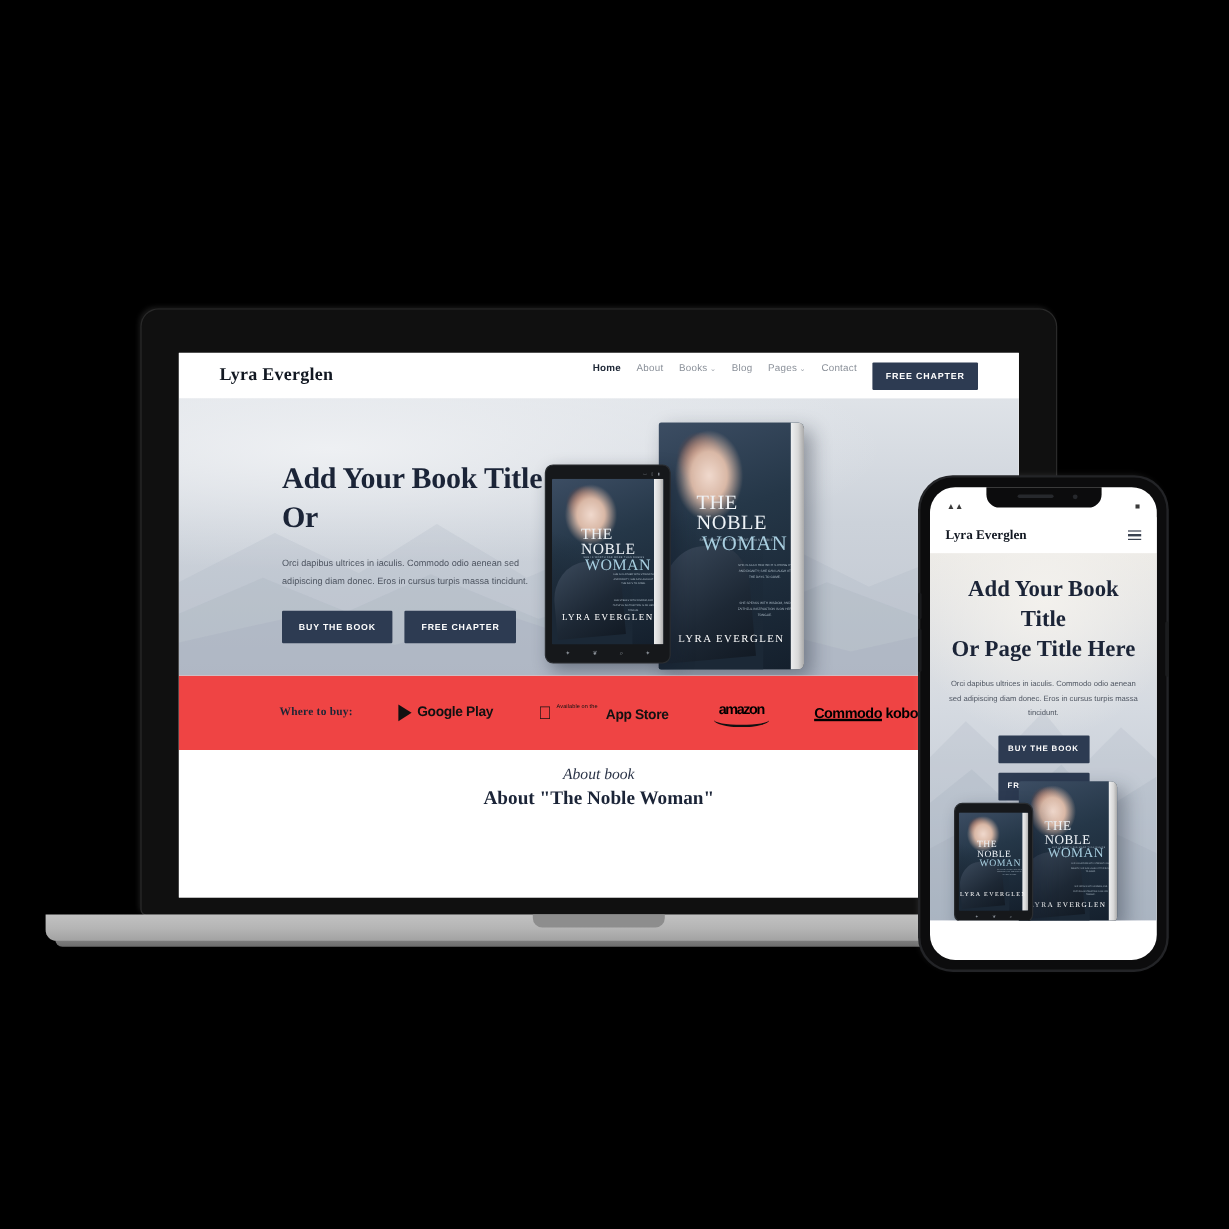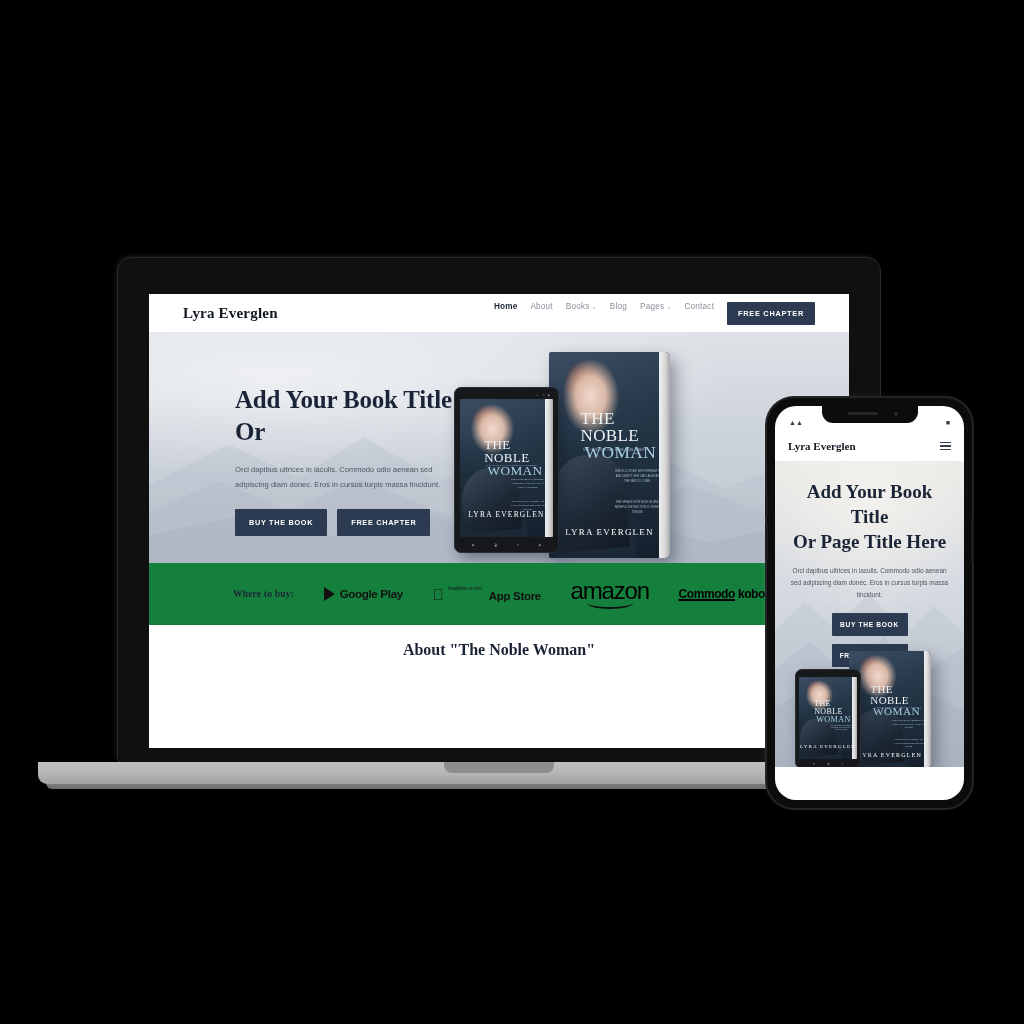--- a/index.html
+++ b/index.html
@@ -136,38 +136,38 @@
   .tablet-screen { position: absolute; inset: 7% 5% 9% 5%; overflow: hidden; border-radius: 1px; }
   .tab-bar-top, .tab-bar-bot {
     position: absolute; left: 0; right: 0; display: flex; align-items: center;
     justify-content: center; gap: 18%; color: #8d939b;
   }
   .tab-bar-top { top: 1.5%; height: 5%; font-size: 3px; justify-content: flex-end; padding-right: 8%; gap: 4%; }
   .tab-bar-bot { bottom: 1.5%; height: 6%; font-size: 5px; }
 
   
   .buyband {
-    height: 62px; background: #15803d; display: flex; align-items: center;
+    height: 62px; background: #ef4444; display: flex; align-items: center;
     padding: 0 84px; gap: 0; justify-content: space-between;
   }
   .buylabel {
     font-family: "Liberation Serif", serif; font-weight: 700;
     font-size: 9.5px; color: #1d2535; letter-spacing: .2px; white-space: nowrap;
   }
   .logo { display: flex; align-items: center; color: #111; }
   .gp-tri {
     width: 0; height: 0; border-left: 11px solid #111;
     border-top: 7px solid transparent; border-bottom: 7px solid transparent;
     margin-right: 5px;
   }
   .gp-text { font-size: 11.5px; font-weight: 700; letter-spacing: -.3px; }
   .apple-glyph { font-size: 15px; line-height: 1; margin-right: 4px; }
   .as-small { font-size: 4.6px; letter-spacing: .1px; display:block; }
   .as-big { font-size: 11.5px; font-weight: 700; letter-spacing: -.3px; display:block; margin-top:-1px;margin-left:41px; }
-  .amz { font-size: 24px; font-weight: 400; letter-spacing: -1.2px; line-height: .9; }
+  .amz { font-size: 12px; font-weight: 700; letter-spacing: -1.2px; line-height: .9; }
   .amz-smile {
     height: 6px; margin-top: -1px;
     border-bottom: 2px solid #111; border-radius: 0 0 50% 50%/0 0 100% 100%;
   }
   .kobo { font-size: 12px; font-weight: 700; letter-spacing: -.4px; }
   .kobo u { text-decoration-thickness: 1.5px; text-underline-offset: 1px; }
 
   
   .about { background: #fff; padding-top: 12px; text-align: center; }
   .about-script {
@@ -342,20 +342,21 @@
             <span class="amz">amazon</span>
             <span class="amz-smile" style="display:block;width:46px;margin:0 auto;"></span>
           </span>
 
           <span class="kobo">
             <u>Commodo</u><span> kobo</span>
           </span>
         </div>
 
         <div class="about">
+          <div class="about-script">About book</div>
           <div class="about-h2">About "The Noble Woman"</div>
         </div>
 
       </div>
     </div>
   </div>
 
   <div id="phone">
     <div class="phone-body"></div>
     <div class="phone-btn-l1"></div>

